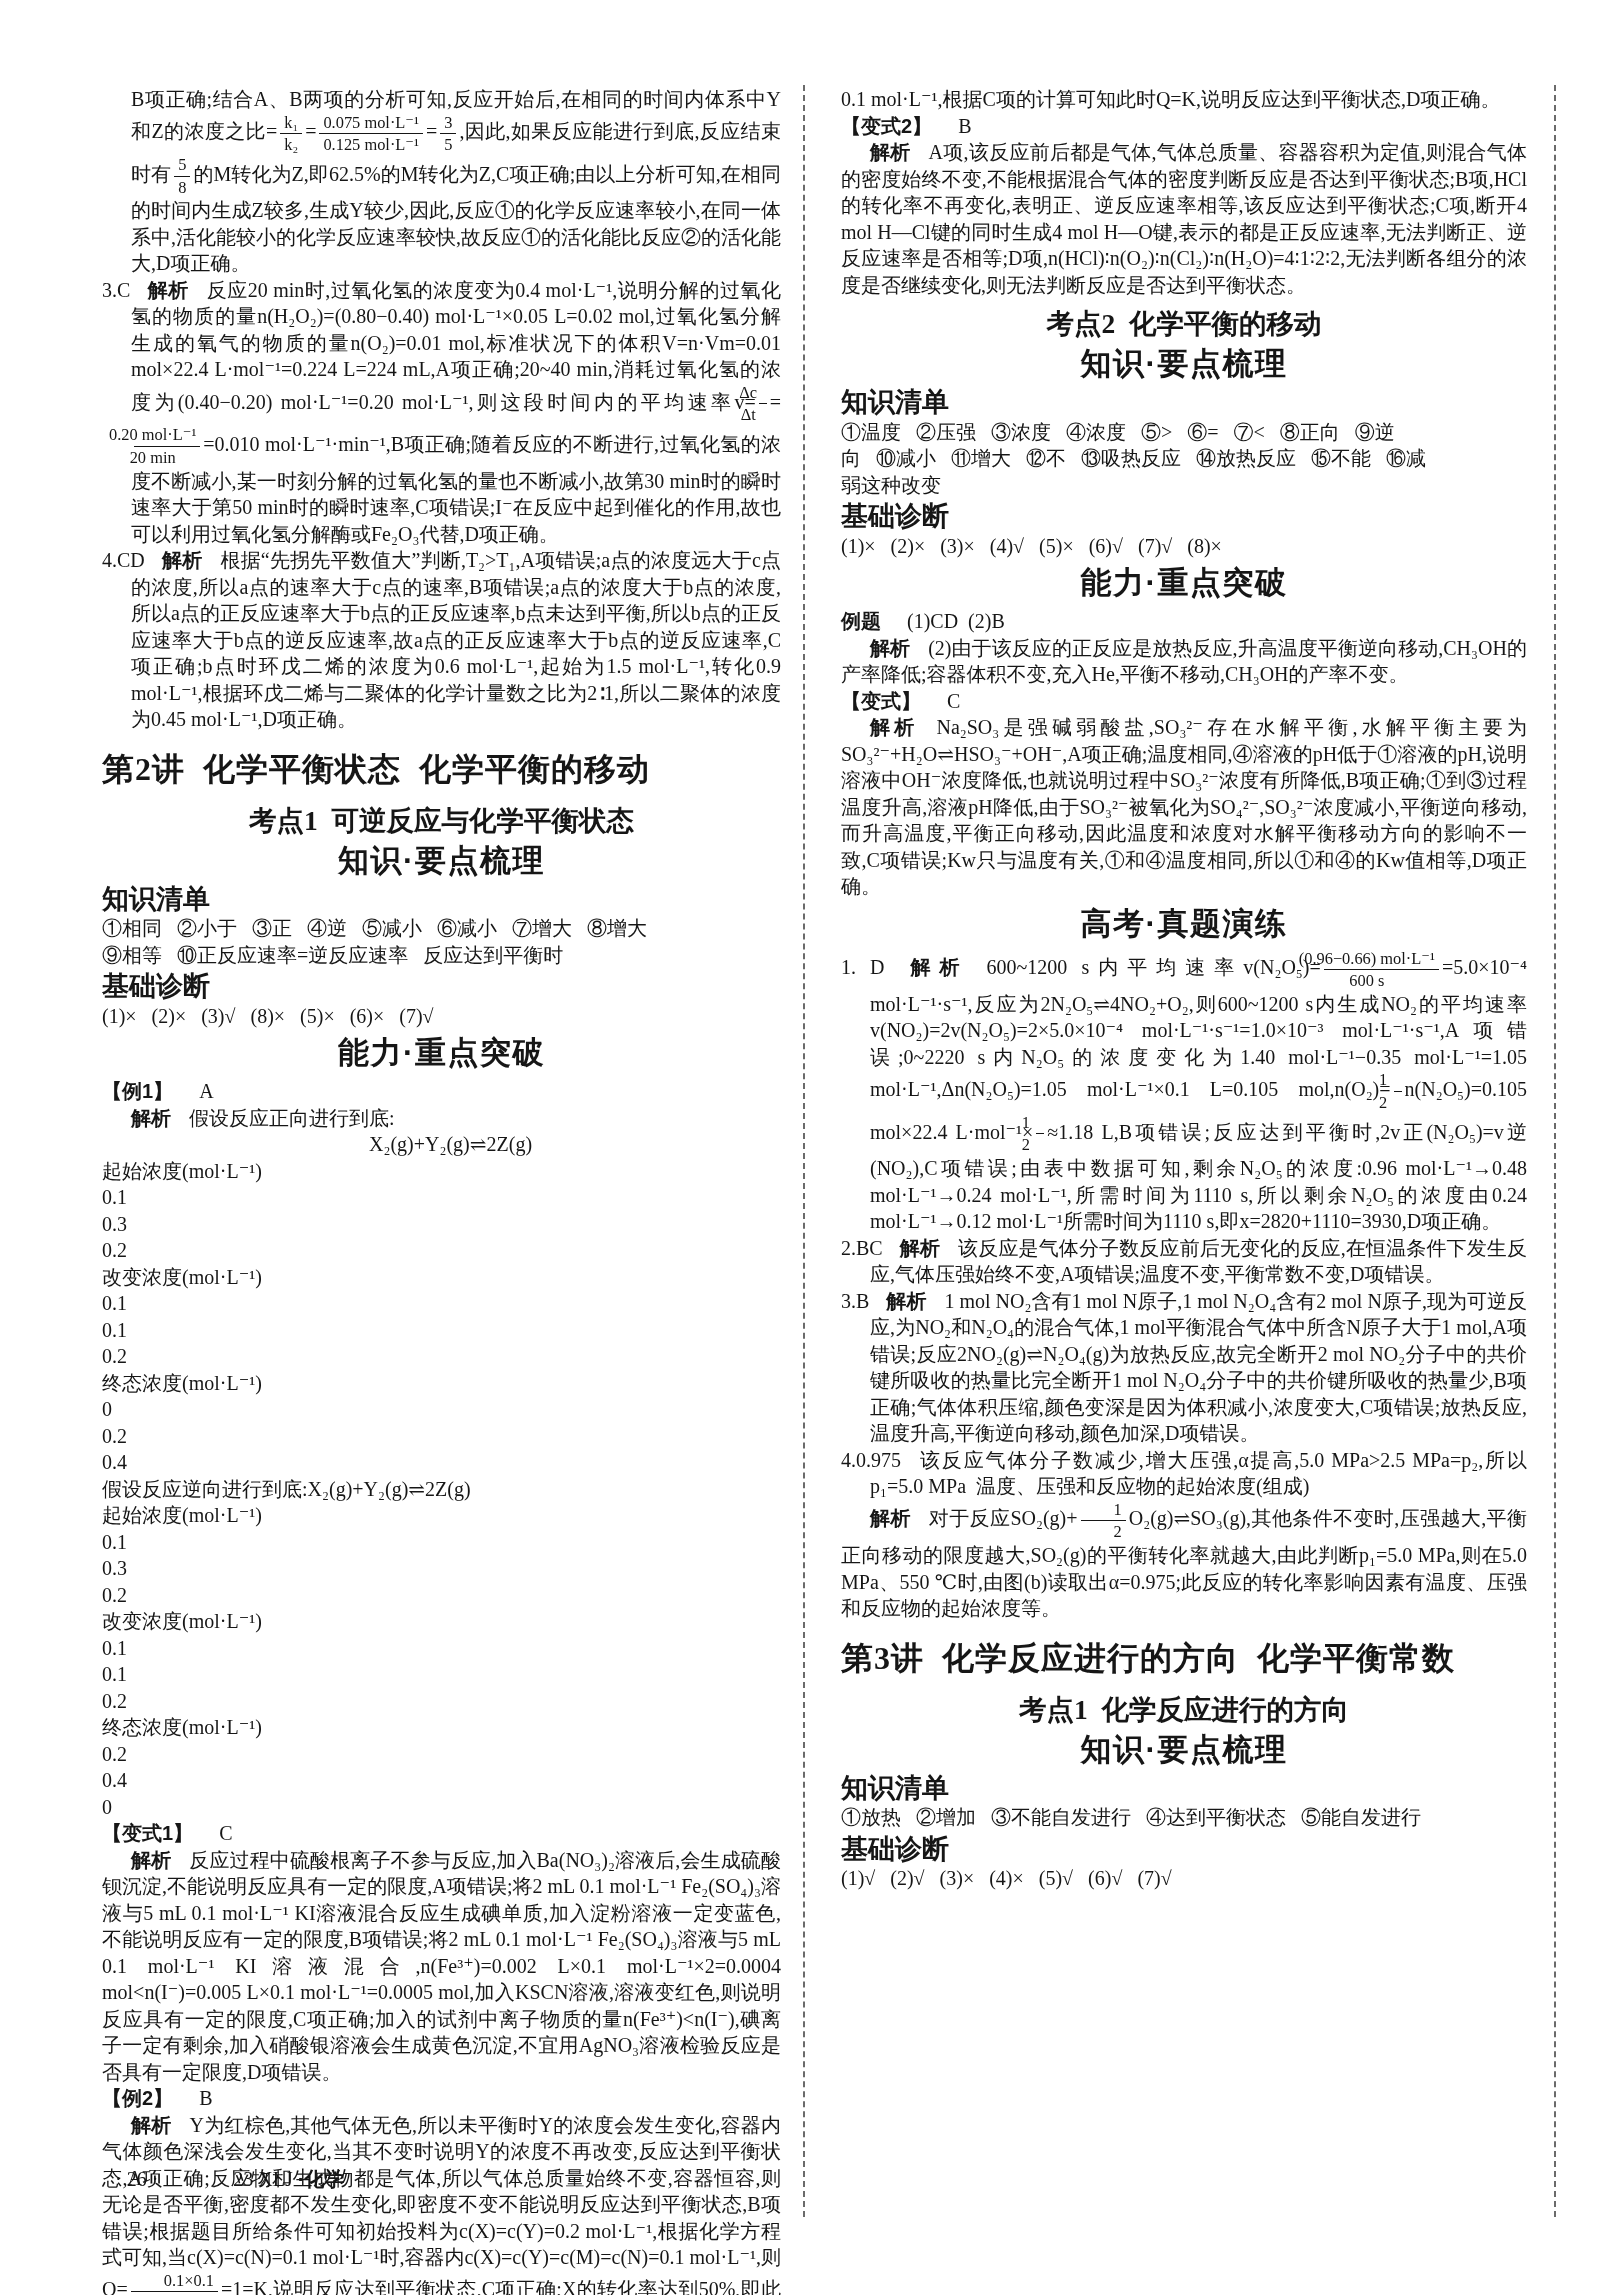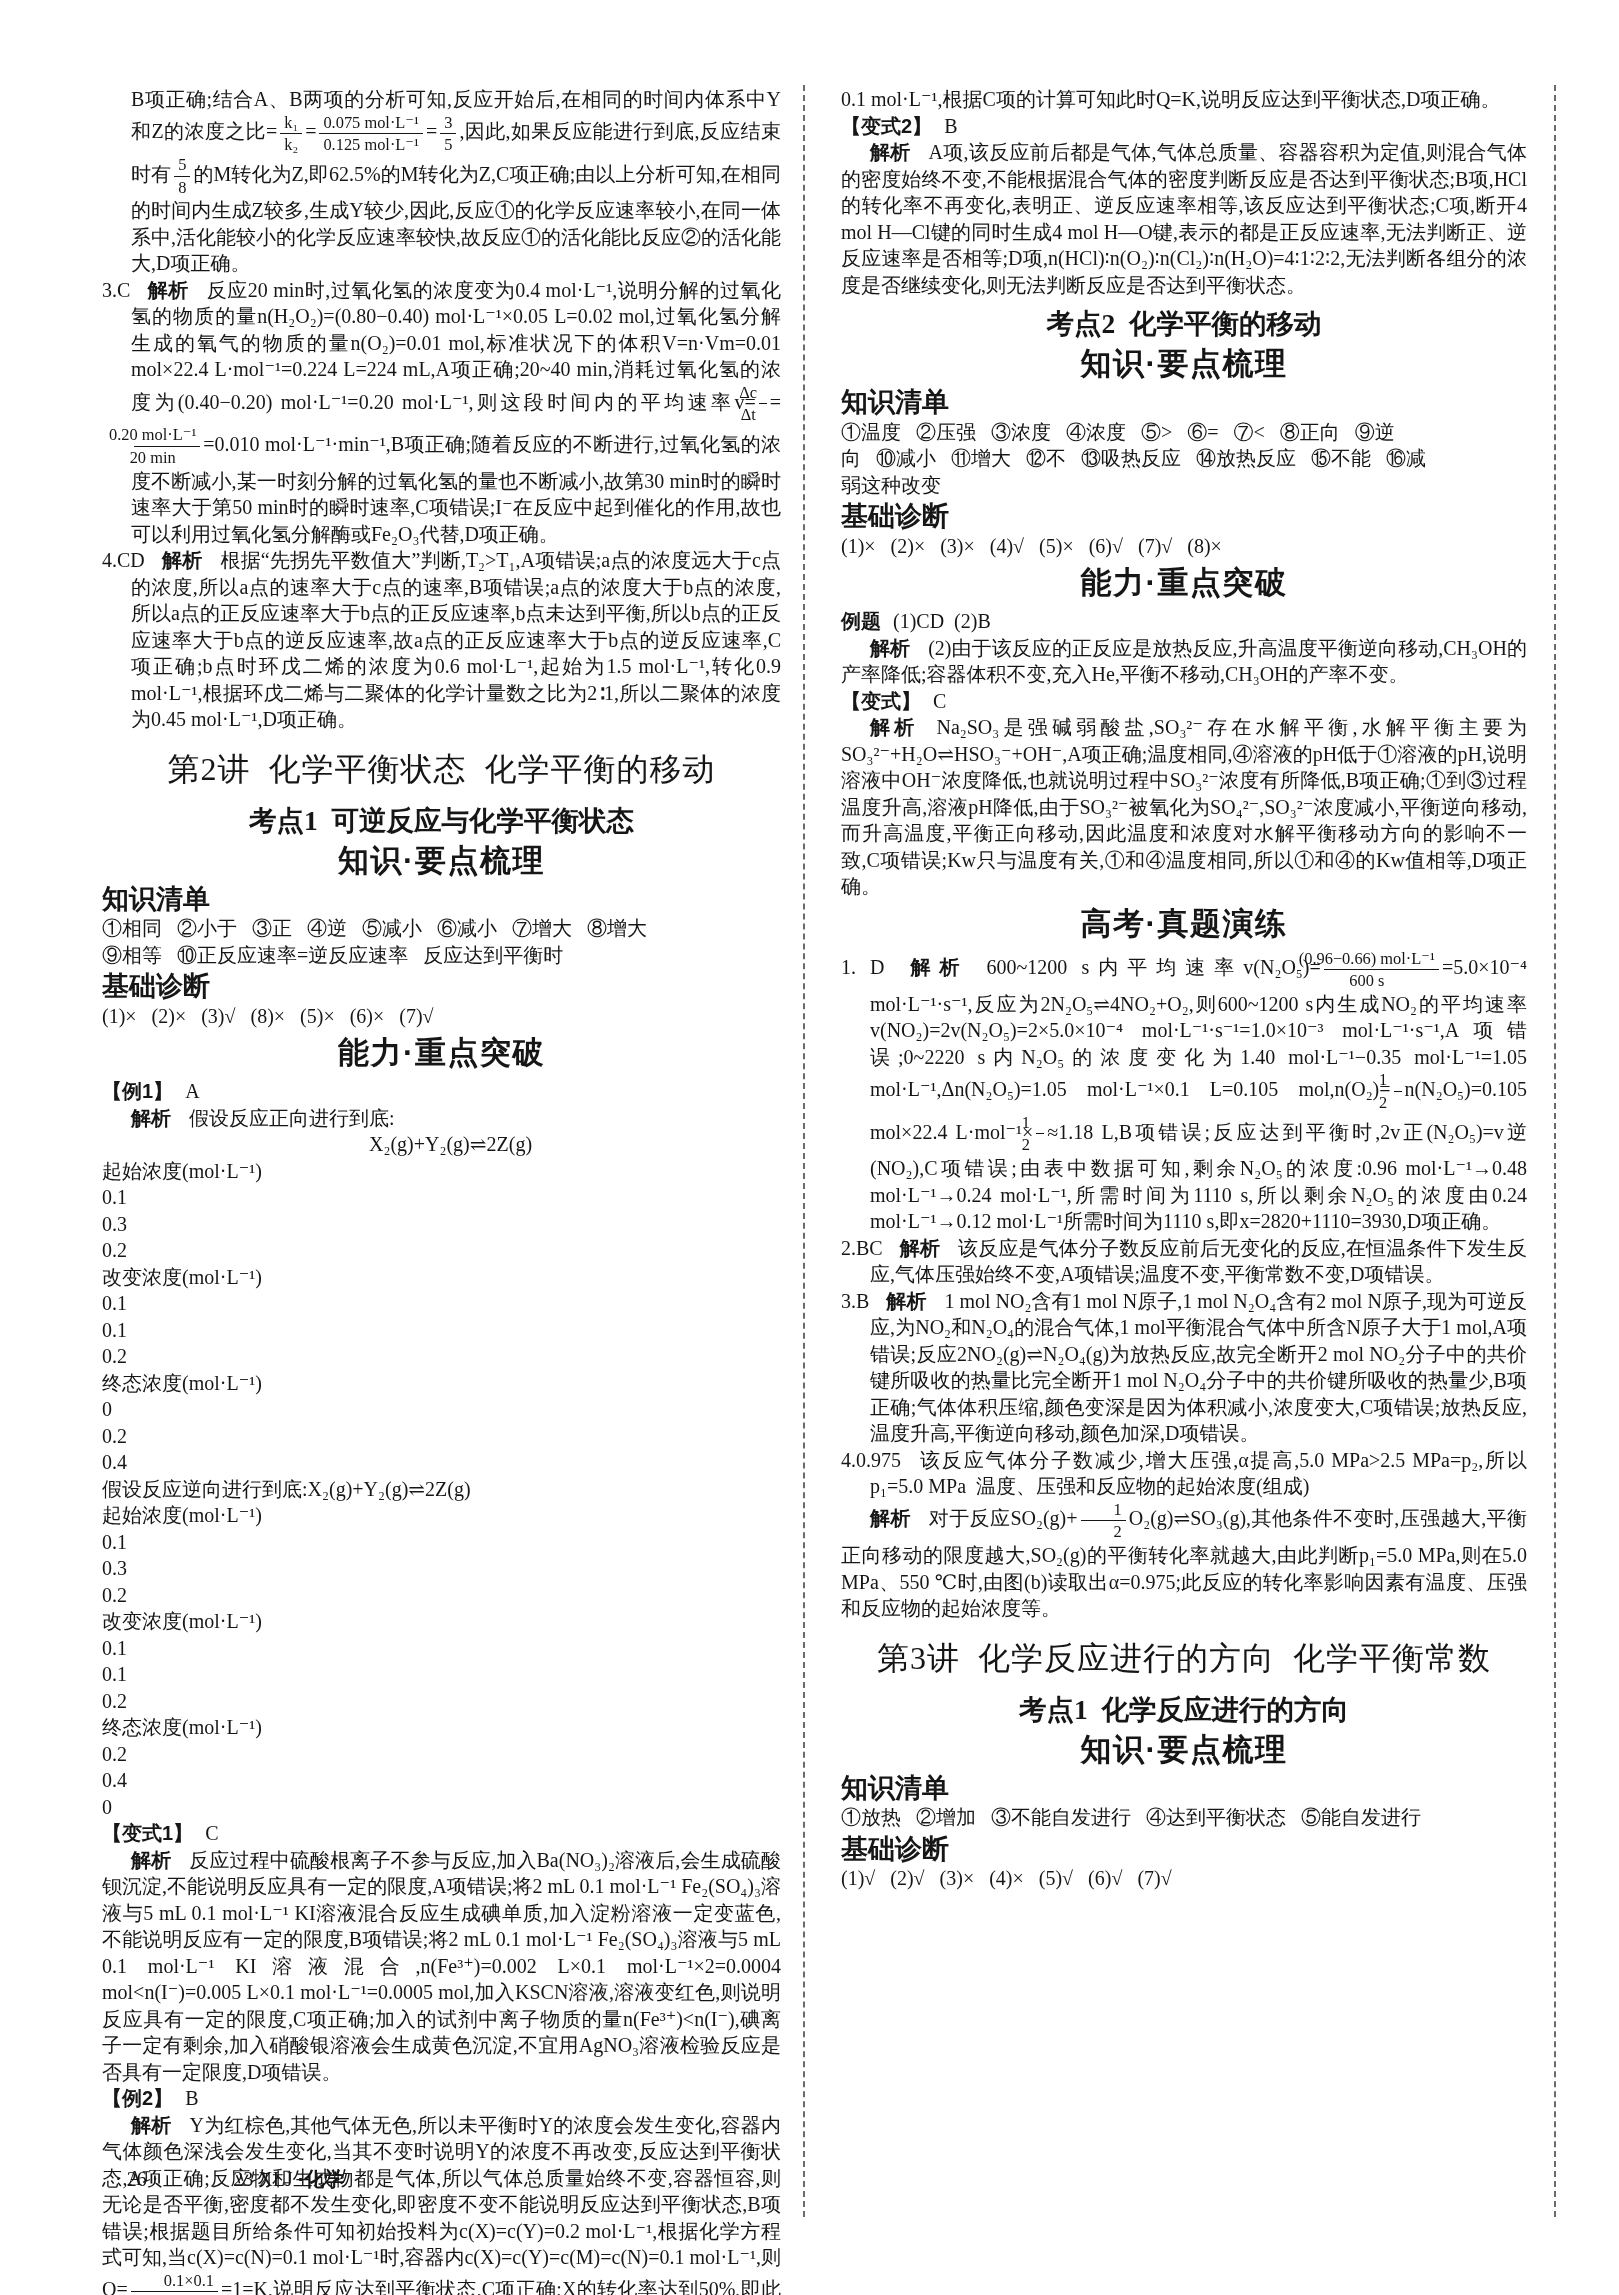--- a/index.html
+++ b/index.html
@@ -8,23 +8,23 @@
   .col{position:absolute;top:86px;font-size:20px;line-height:26.5px;}
   #col-left{left:102px;width:679px;}
   #col-right{left:841px;width:686px;}
   p{margin:0;text-align:justify;}
   .vline{position:absolute;top:85px;height:2132px;border-left:2.5px dashed #6b6b6b;}
   .hang{padding-left:29px;text-indent:-29px;}
   .ind{text-indent:29px;}
   .cont-l{margin-left:29px;}
   .num{margin-right:17px;}
   .tag{font-family:"Liberation Sans","DejaVu Sans",sans-serif;font-weight:bold;margin-right:18px;}
-  .exlabel{font-family:"Liberation Sans","DejaVu Sans",sans-serif;font-weight:bold;margin-right:12px;}
+  .exlabel{font-family:"Liberation Sans","DejaVu Sans",sans-serif;font-weight:bold;margin-right:26px;}
   .ans{}
-  .lecture{font-size:32px;line-height:39px;font-weight:normal;text-align:center;margin:17px 0 15px 0;letter-spacing:1px;}
+  .lecture{font-size:32px;line-height:39px;font-weight:bold;text-align:left;margin:17px 0 15px 0;letter-spacing:1px;}
   .kaodian{font-size:27.5px;line-height:33px;font-weight:bold;text-align:center;margin:9px 0 9px 0;}
   .banner{font-size:31px;line-height:30px;font-weight:900;text-align:center;
           font-family:"Liberation Sans","DejaVu Sans",sans-serif;margin:9px 0 10px 0;letter-spacing:1.5px;}
   .sublabel{font-size:27px;font-weight:bold;font-family:"Liberation Sans","DejaVu Sans",sans-serif;margin:5px 0 3px 0;}
   .list,.answers{white-space:pre-wrap;}
   .frac{display:inline-flex;flex-direction:column;vertical-align:middle;text-align:center;
         font-size:0.82em;line-height:1.2;margin:0 3px;}
   .frac .fn{border-bottom:1.5px solid #161616;padding:0 4px 1px 4px;display:block;}
   .frac .fd{padding:1px 4px 0 4px;display:block;}
   .ice-eq{margin-left:267px;}

